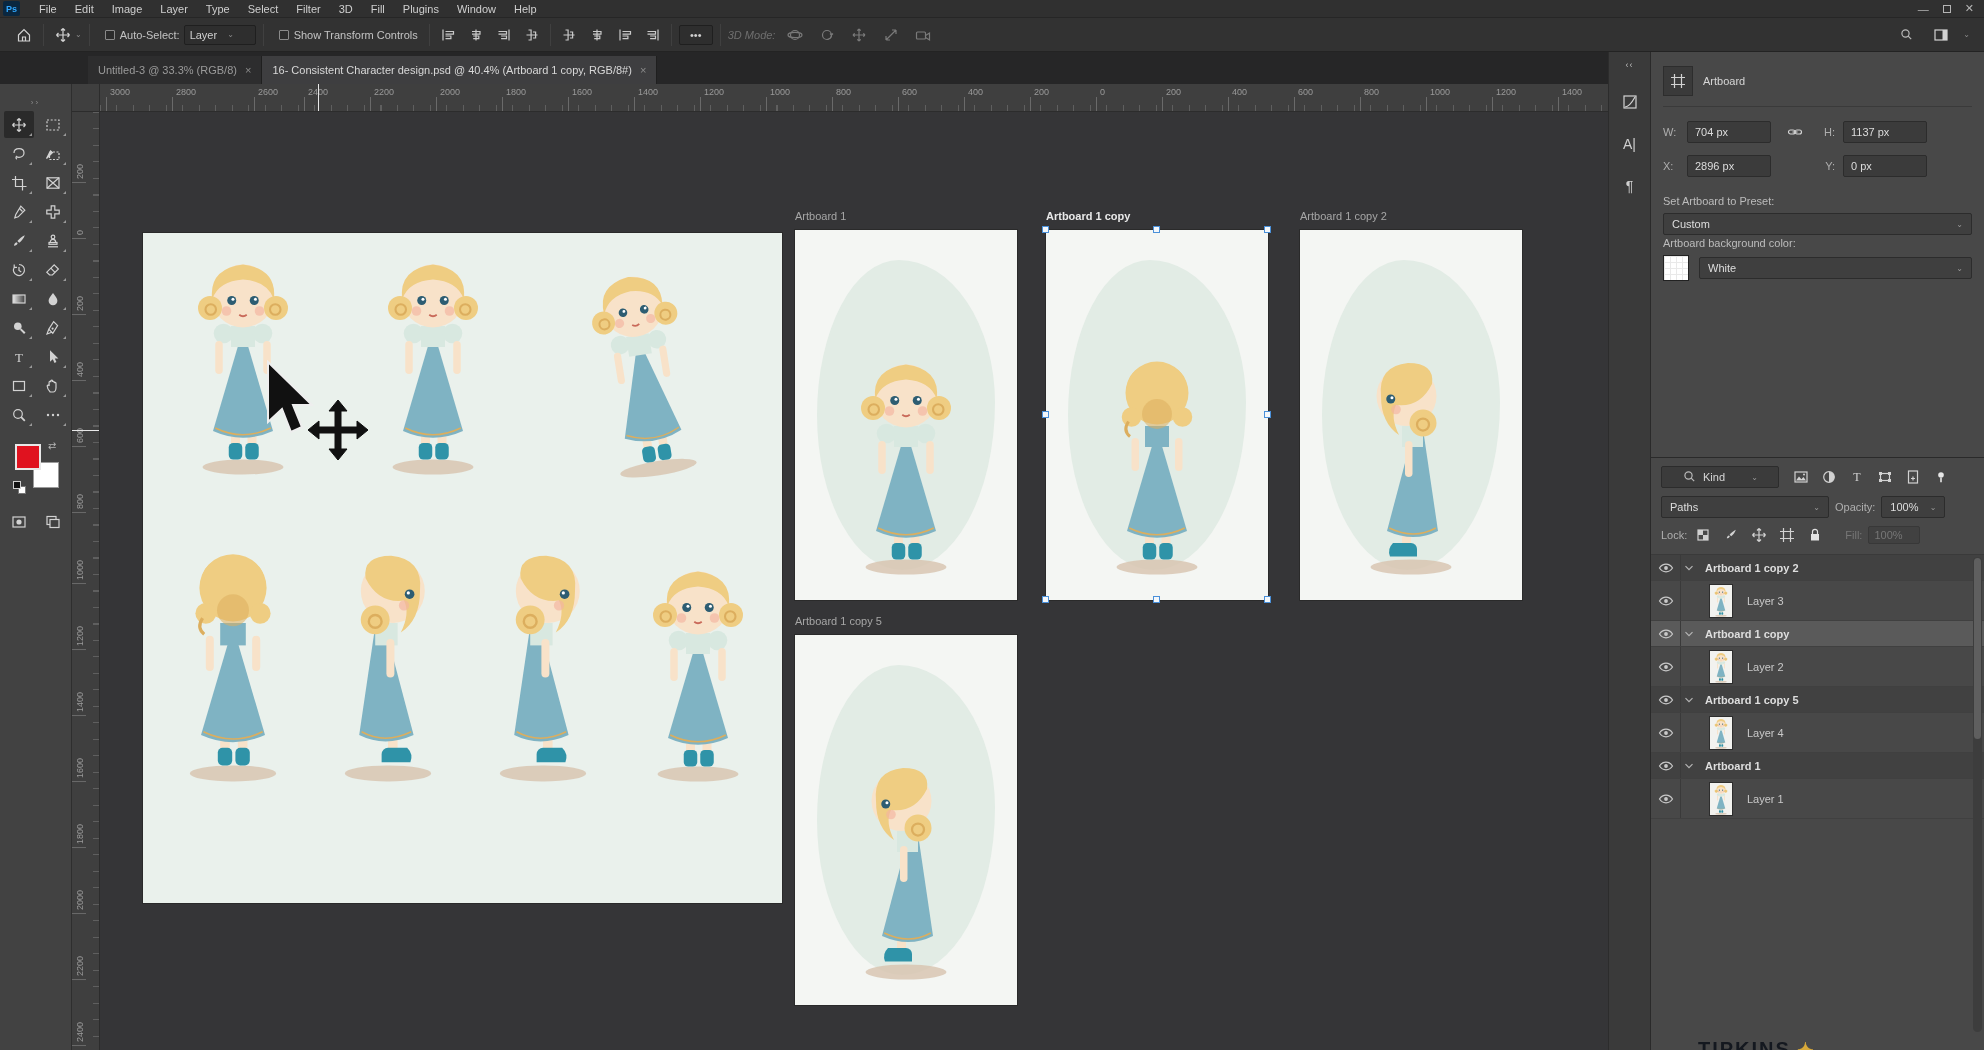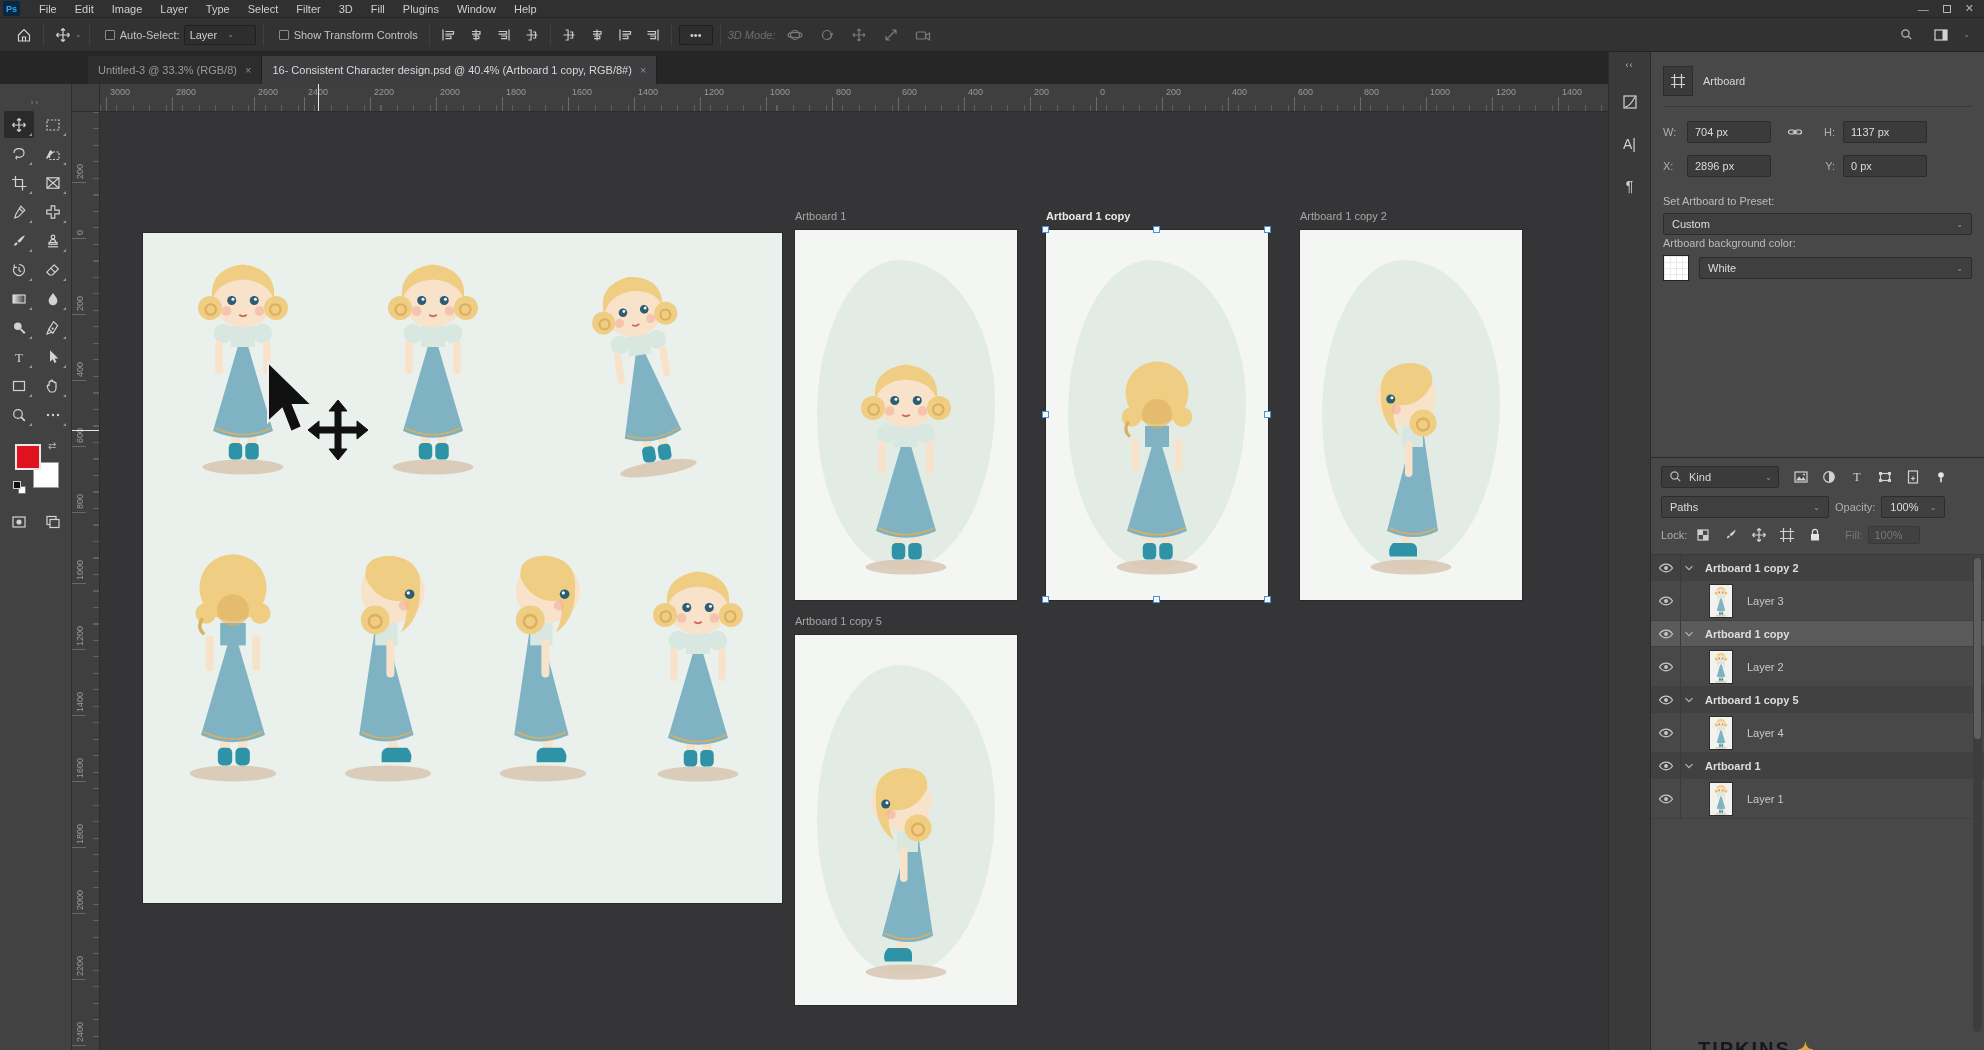--- a/index.html
+++ b/index.html
@@ -113,21 +113,21 @@
   .bgcolor-row { display:flex; align-items:center; gap:10px; margin-top:6px;}
   .white-swatch { width:26px; height:26px; background:#fff; border:1px solid #222;
     background-image:linear-gradient(#e9e9e9 1px,transparent 1px),linear-gradient(90deg,#e9e9e9 1px,transparent 1px);
     background-size:6px 6px; }
   #props-spacer { height:176px; }
 
   #layers-panel { flex:1; display:flex; flex-direction:column; border-top:1px solid #2a2a2a; min-height:0;}
   #layers-controls { padding:8px 10px 0; }
   .lc-row { display:flex; align-items:center; gap:6px; margin-bottom:8px;}
   .kind-box { width:118px; height:22px; background:#3b3b3b; border:1px solid #2c2c2c; border-radius:2px;
-    display:flex; align-items:center; gap:5px; padding:0 6px; color:#d6d6d6;}
+    display:flex; align-items:center; gap:5px; padding:0 20px; color:#d6d6d6;}
   .filter-ico { width:24px; height:20px; display:flex; align-items:center; justify-content:center;}
   .blend-dd { width:168px; }
   .lock-ico { width:20px; height:18px; display:flex; align-items:center; justify-content:center;}
   .fill-box { width:52px; height:18px; background:#414141; border:1px solid #383838; border-radius:2px;
     color:#777; display:flex; align-items:center; padding:0 5px; }
   #layers-list { flex:1; overflow:hidden; position:relative; border-top:1px solid #3a3a3a; margin-top:2px;}
   .layer-row { display:flex; align-items:center; height:26px; border-bottom:1px solid #404040; padding-right:14px;}
   .layer-row.group { background:#414141; font-weight:bold; color:#dedede;}
   .layer-row.group.selected { background:#5a5a5a; }
   .layer-row.child { height:40px; color:#c9c9c9; }

